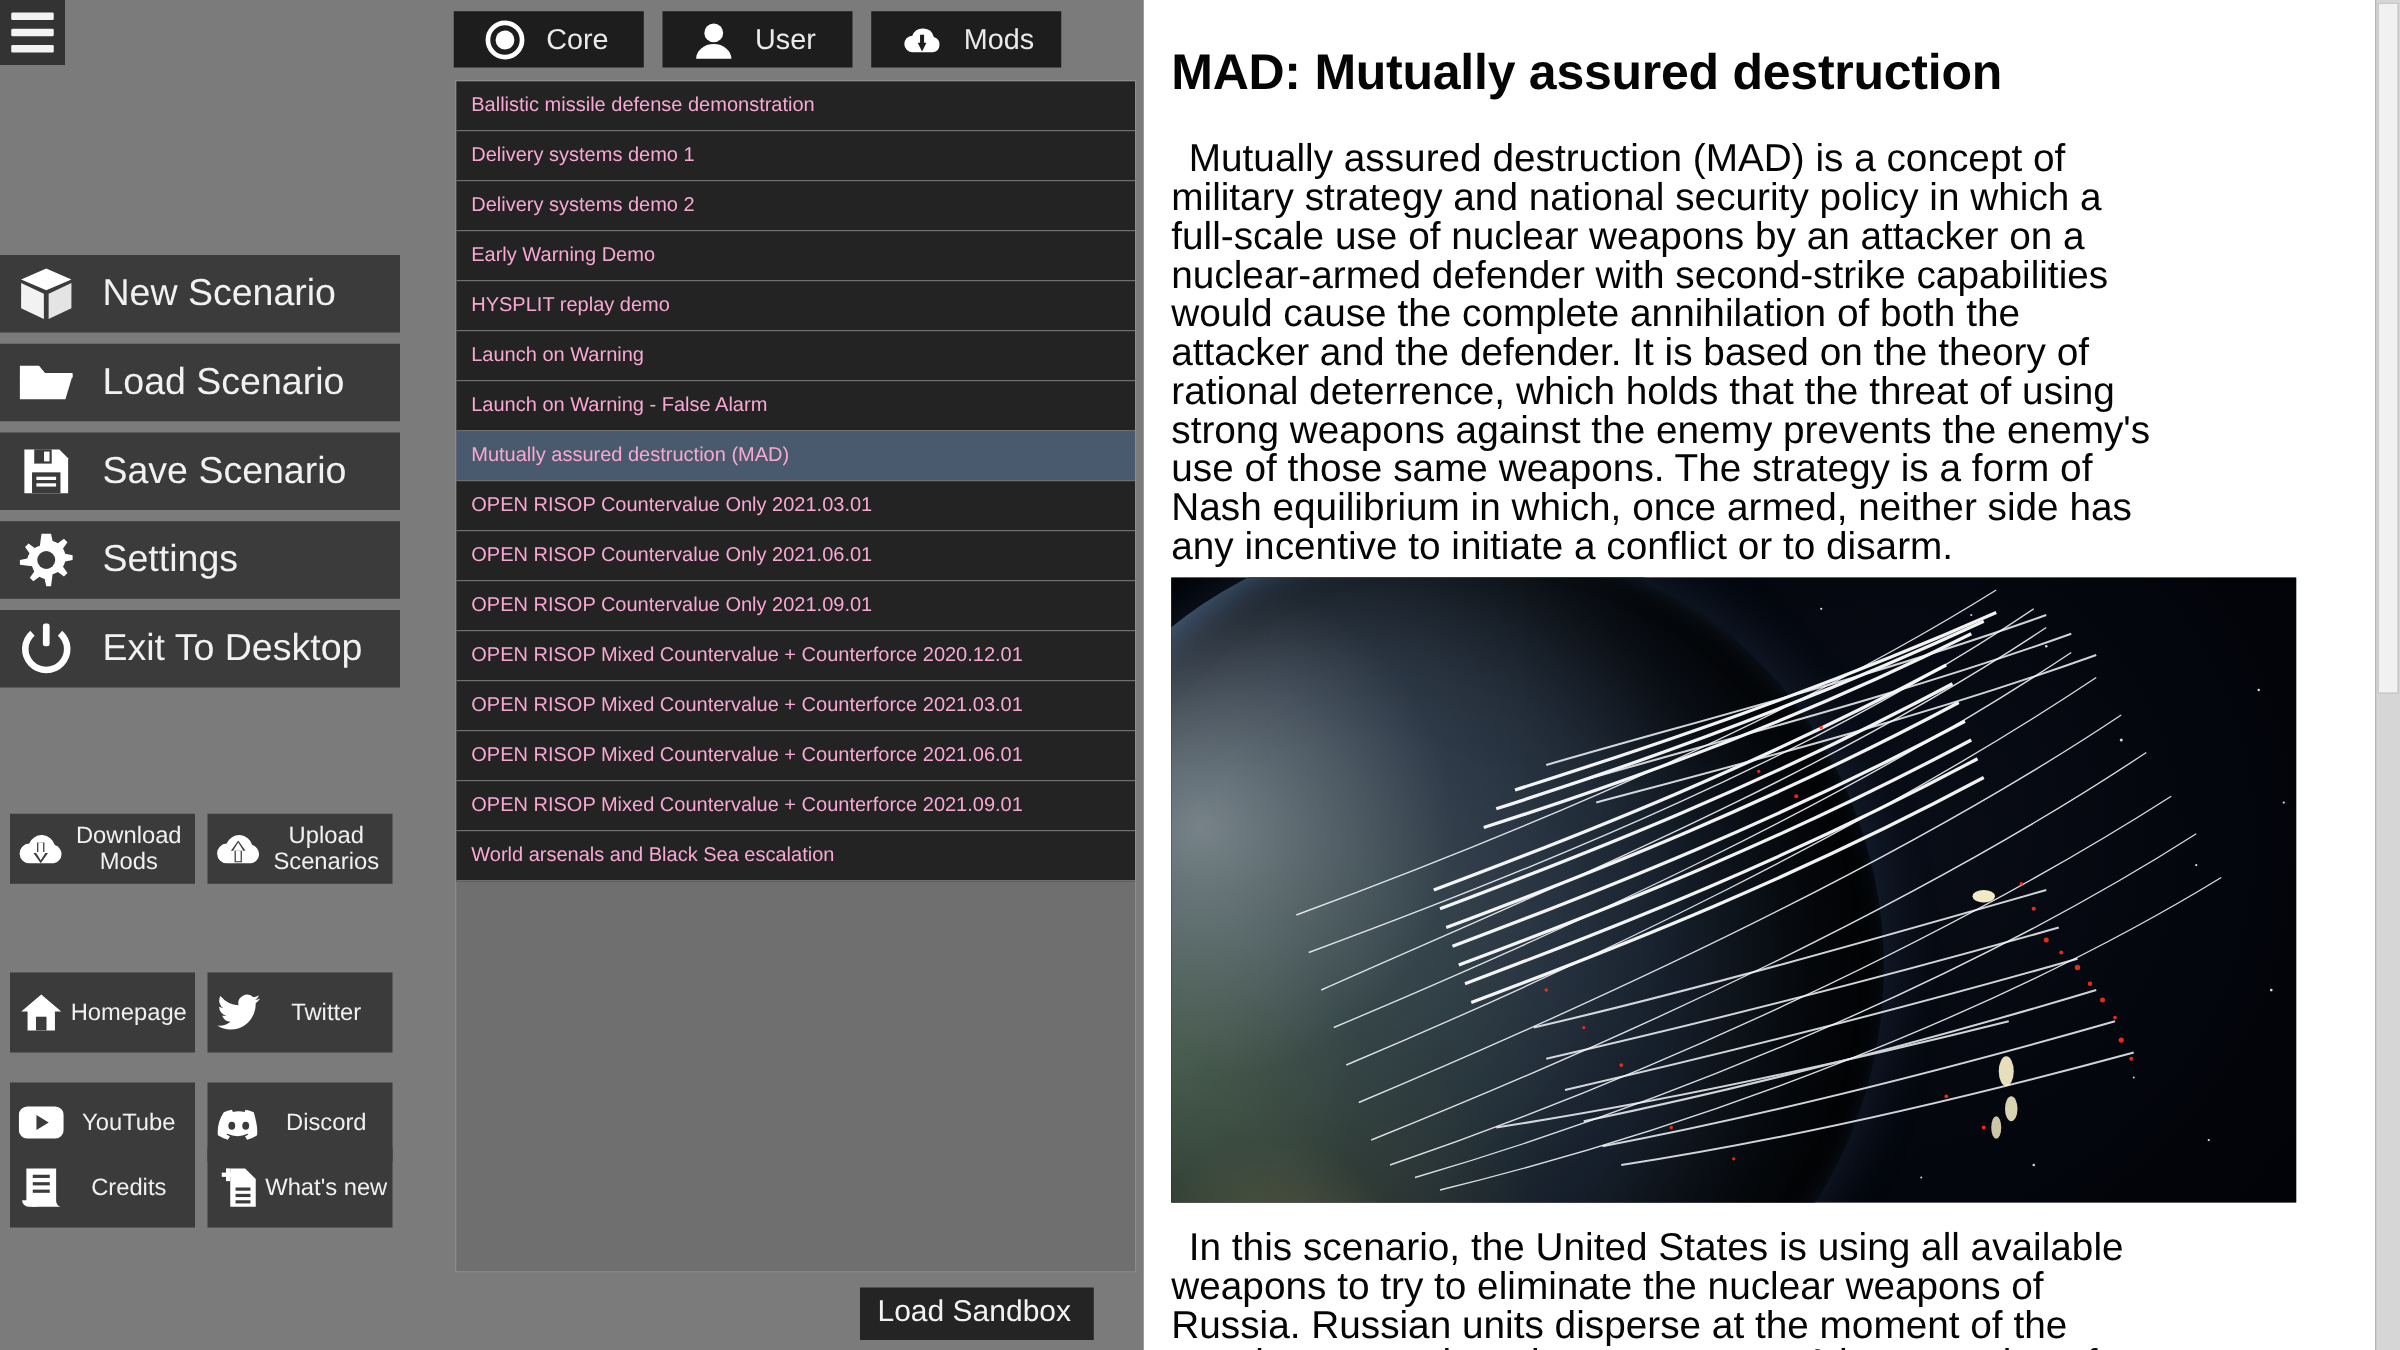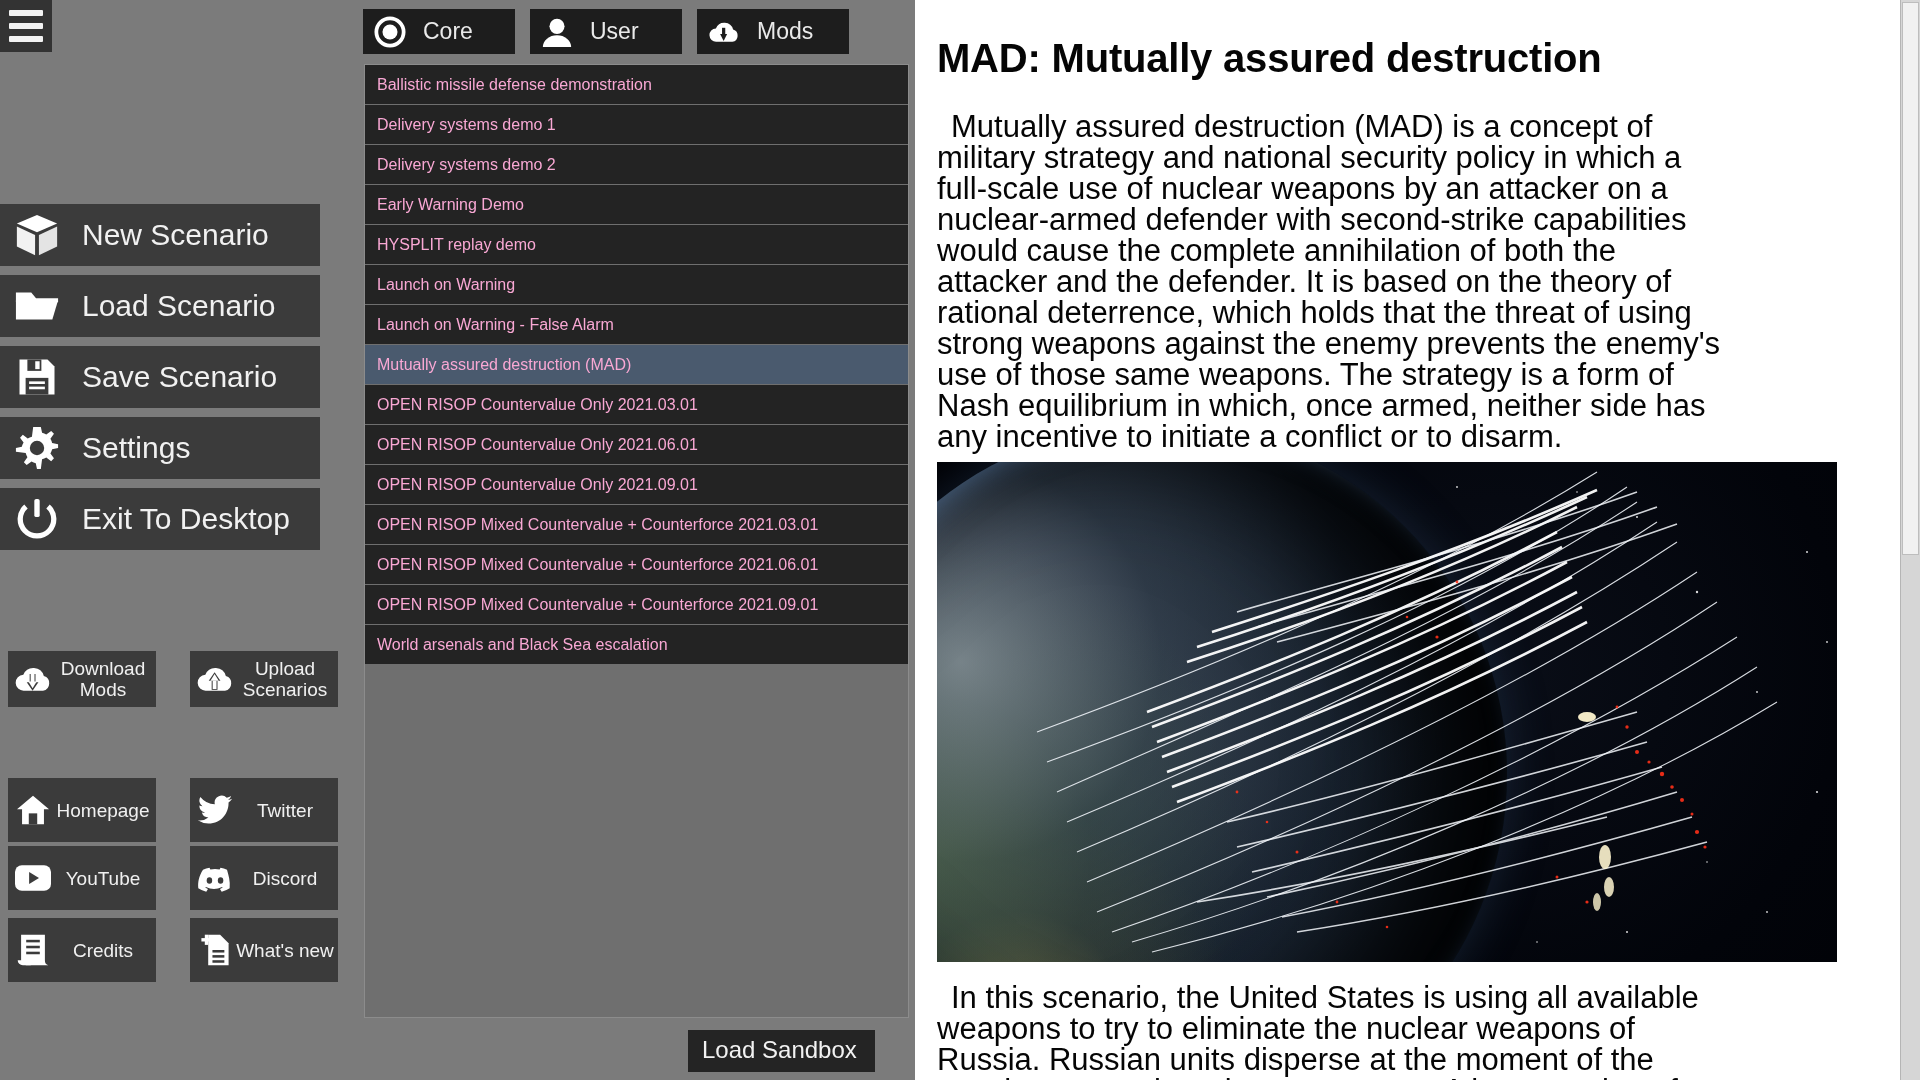--- a/index.html
+++ b/index.html
@@ -40,21 +40,21 @@
     width: 54px; height: 54px; flex: 0 0 54px;
     display: flex; align-items: center; justify-content: center;
   }
   .menu-btn .lbl {
     color: #f1f1f1; font-size: 30px; margin-left: 18px;
     white-space: nowrap;
   }
 
   
   .grid-btns { position: absolute; left: 8px; width: 330px; }
-  .small-row { display: flex; gap: 10px; margin-bottom: 4px; justify-content: space-between; }
+  .small-row { display: flex; gap: 10px; margin-bottom: 24px; }
   .small-btn {
     background: #3b3b3b;
     height: 64px; width: 148px;
     display: flex; align-items: center;
     cursor: pointer;
   }
   .small-btn .ico {
     width: 42px; flex: 0 0 42px; height: 42px; margin-left: 4px;
     display: flex; align-items: center; justify-content: center;
   }
@@ -68,21 +68,21 @@
   .mid-panel {
     position: absolute; left: 355px; top: 0;
     width: 560px; height: 1080px;
     background: #7b7b7b;
   }
   .tabs { display: flex; gap: 15px; padding: 9px 8px 0 8px; }
   .tab {
     background: #1d1d1d;
     height: 45px; width: 152px;
     display: flex; align-items: center;
-    padding-left: 10px; cursor: pointer;
+    padding-left: 24px; cursor: pointer;
   }
   .tab .ico { width: 34px; height: 34px; flex: 0 0 34px;
     display: flex; align-items: center; justify-content: center; }
   .tab .lbl { color: #eaeaea; font-size: 23px; margin-left: 16px; }
 
   .list-box {
     position: absolute; left: 9px; top: 64px;
     width: 545px; height: 954px;
     background: #6f6f6f;
     border: 1px solid #8c8c8c;
@@ -401,20 +401,23 @@
             <span class="txt">Mutually assured destruction (MAD)</span>
           </div>
           <div class="list-row">
             <span class="txt">OPEN RISOP Countervalue Only 2021.03.01</span>
           </div>
           <div class="list-row">
             <span class="txt">OPEN RISOP Countervalue Only 2021.06.01</span>
           </div>
           <div class="list-row">
             <span class="txt">OPEN RISOP Countervalue Only 2021.09.01</span>
+          </div>
+          <div class="list-row">
+            <span class="txt">OPEN RISOP Mixed Countervalue + Counterforce 2020.12.01</span>
           </div>
           <div class="list-row">
             <span class="txt">OPEN RISOP Mixed Countervalue + Counterforce 2021.03.01</span>
           </div>
           <div class="list-row">
             <span class="txt">OPEN RISOP Mixed Countervalue + Counterforce 2021.06.01</span>
           </div>
           <div class="list-row">
             <span class="txt">OPEN RISOP Mixed Countervalue + Counterforce 2021.09.01</span>
           </div>

